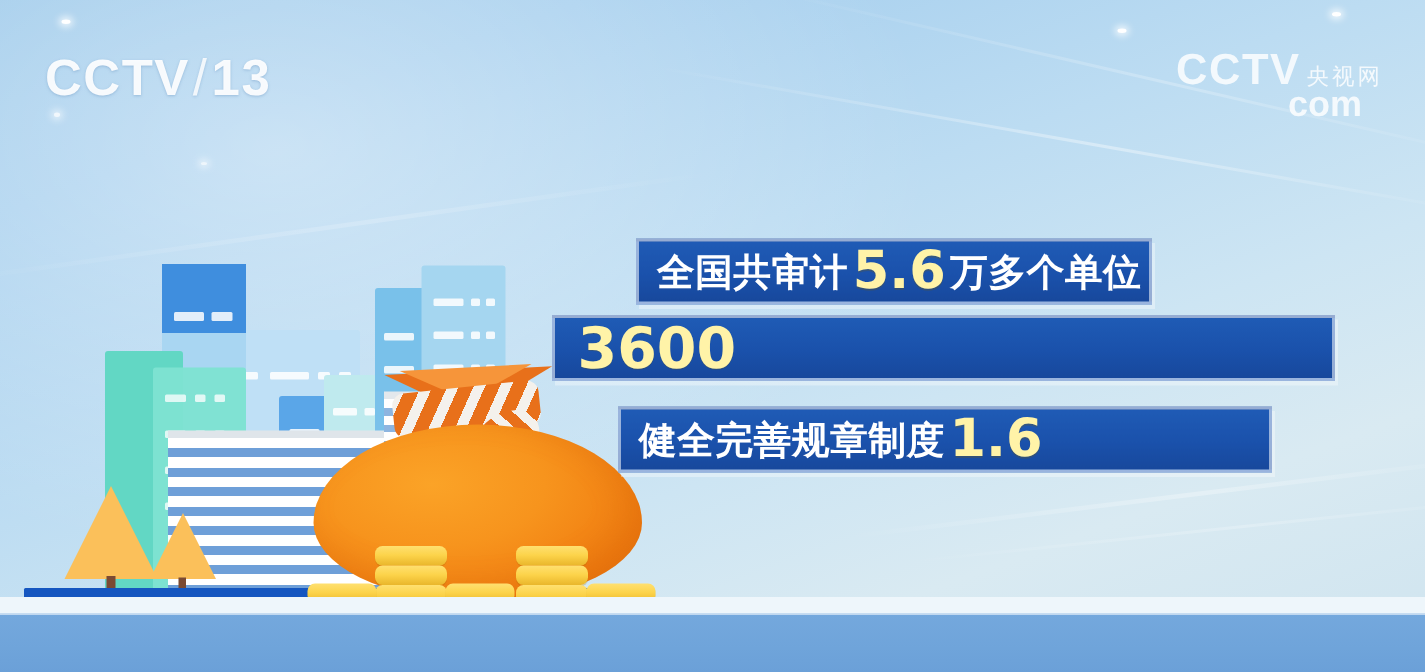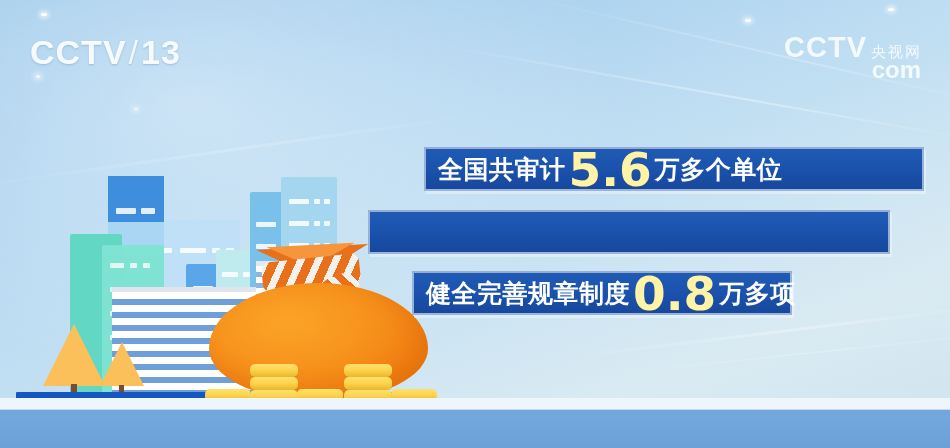--- a/index.html
+++ b/index.html
@@ -117,21 +117,21 @@
   .logo-cctv13 .row2{
     font-size:17px;letter-spacing:12px;text-align:center;margin-top:3px;
     padding-left:10px;text-shadow:0 1px 2px rgba(120,160,200,.5);
   }
   .logo-cctvcom{
     position:absolute;right:28px;top:33px;color:rgba(255,255,255,.82);
     text-align:right;user-select:none;line-height:1;
   }
   .logo-cctvcom .cc{font-size:29px;font-weight:bold;letter-spacing:1px;}
   .logo-cctvcom .cn{font-size:15px;letter-spacing:2px;display:inline-block;margin-left:4px;}
-  .logo-cctvcom .com{font-size:24px;font-weight:bold;display:block;margin-top:-4px;margin-right:1px;}
+  .logo-cctvcom .com{font-size:24px;font-weight:bold;display:block;margin-top:-4px;margin-right:14px;}
 
   
   .title-pill{
     position:absolute;left:293px;top:79px;width:289px;height:45px;
     background:linear-gradient(180deg,#ffffff 0%,#fbfdff 55%,#eef5fb 100%);
     border-radius:23px;display:flex;align-items:center;justify-content:center;
     box-shadow:0 2px 6px rgba(90,140,190,.22);
   }
   .title-pill span{
     font-size:29px;font-weight:bold;color:#1a3f7a;letter-spacing:1px;
@@ -144,28 +144,28 @@
     background:linear-gradient(180deg,#1f5bb5 0%,#1a51ab 55%,#17489c 100%);
     border:2px solid rgba(255,255,255,.55);
     box-shadow:2px 3px 0 rgba(255,255,255,.35);
     padding:0 12px;box-sizing:border-box;white-space:nowrap;
   }
   .stat-bar .txt{
     font-size:25px;font-weight:bold;color:#ffffff;letter-spacing:.5px;
     font-family:"DejaVu Sans","Liberation Sans",sans-serif;
   }
   .stat-bar .num{
-    font-size:47px;font-weight:bold;color:#fff3a8;
+    font-size:35px;font-weight:bold;color:#fff3a8;
     font-family:"DejaVu Sans","Liberation Sans",sans-serif;
     padding:0 3px;line-height:1;
     text-shadow:0 1px 0 rgba(120,90,0,.25);
   }
-  .row1bar{left:424px;top:147px;width:500px;text-align:right;}
+  .row1bar{left:424px;top:159px;width:344px;text-align:right;}
   .row2bar{left:368px;top:210px;width:522px;}
-  .row3bar{left:412px;top:271px;width:380px;}
+  .row3bar{left:412px;top:271px;width:436px;}
   .row2bar .num{font-size:38px;}
 </style>
 </head>
 <body>
 
 <div id="stage">
 
   <div class="bg-soft-glow"></div>
   <div class="bg-streak streak-a"></div>
   <div class="bg-streak streak-b"></div>
@@ -300,21 +300,21 @@
   </div>
 
 
   <div class="stat-bar row1bar">
     <span class="txt">全国共审计</span>
     <span class="num">5.6</span>
     <span class="txt">万多个单位</span>
   </div>
 
   <div class="stat-bar row2bar">
+    <span class="num">3600</span>
   </div>
 
   <div class="stat-bar row3bar">
     <span class="txt">健全完善规章制度</span>
-    <span class="num">0.8</span>
-    <span class="txt">万多项</span>
+    <span class="num">1.6</span>
   </div>
 
 </div>
 
 </body></html>

